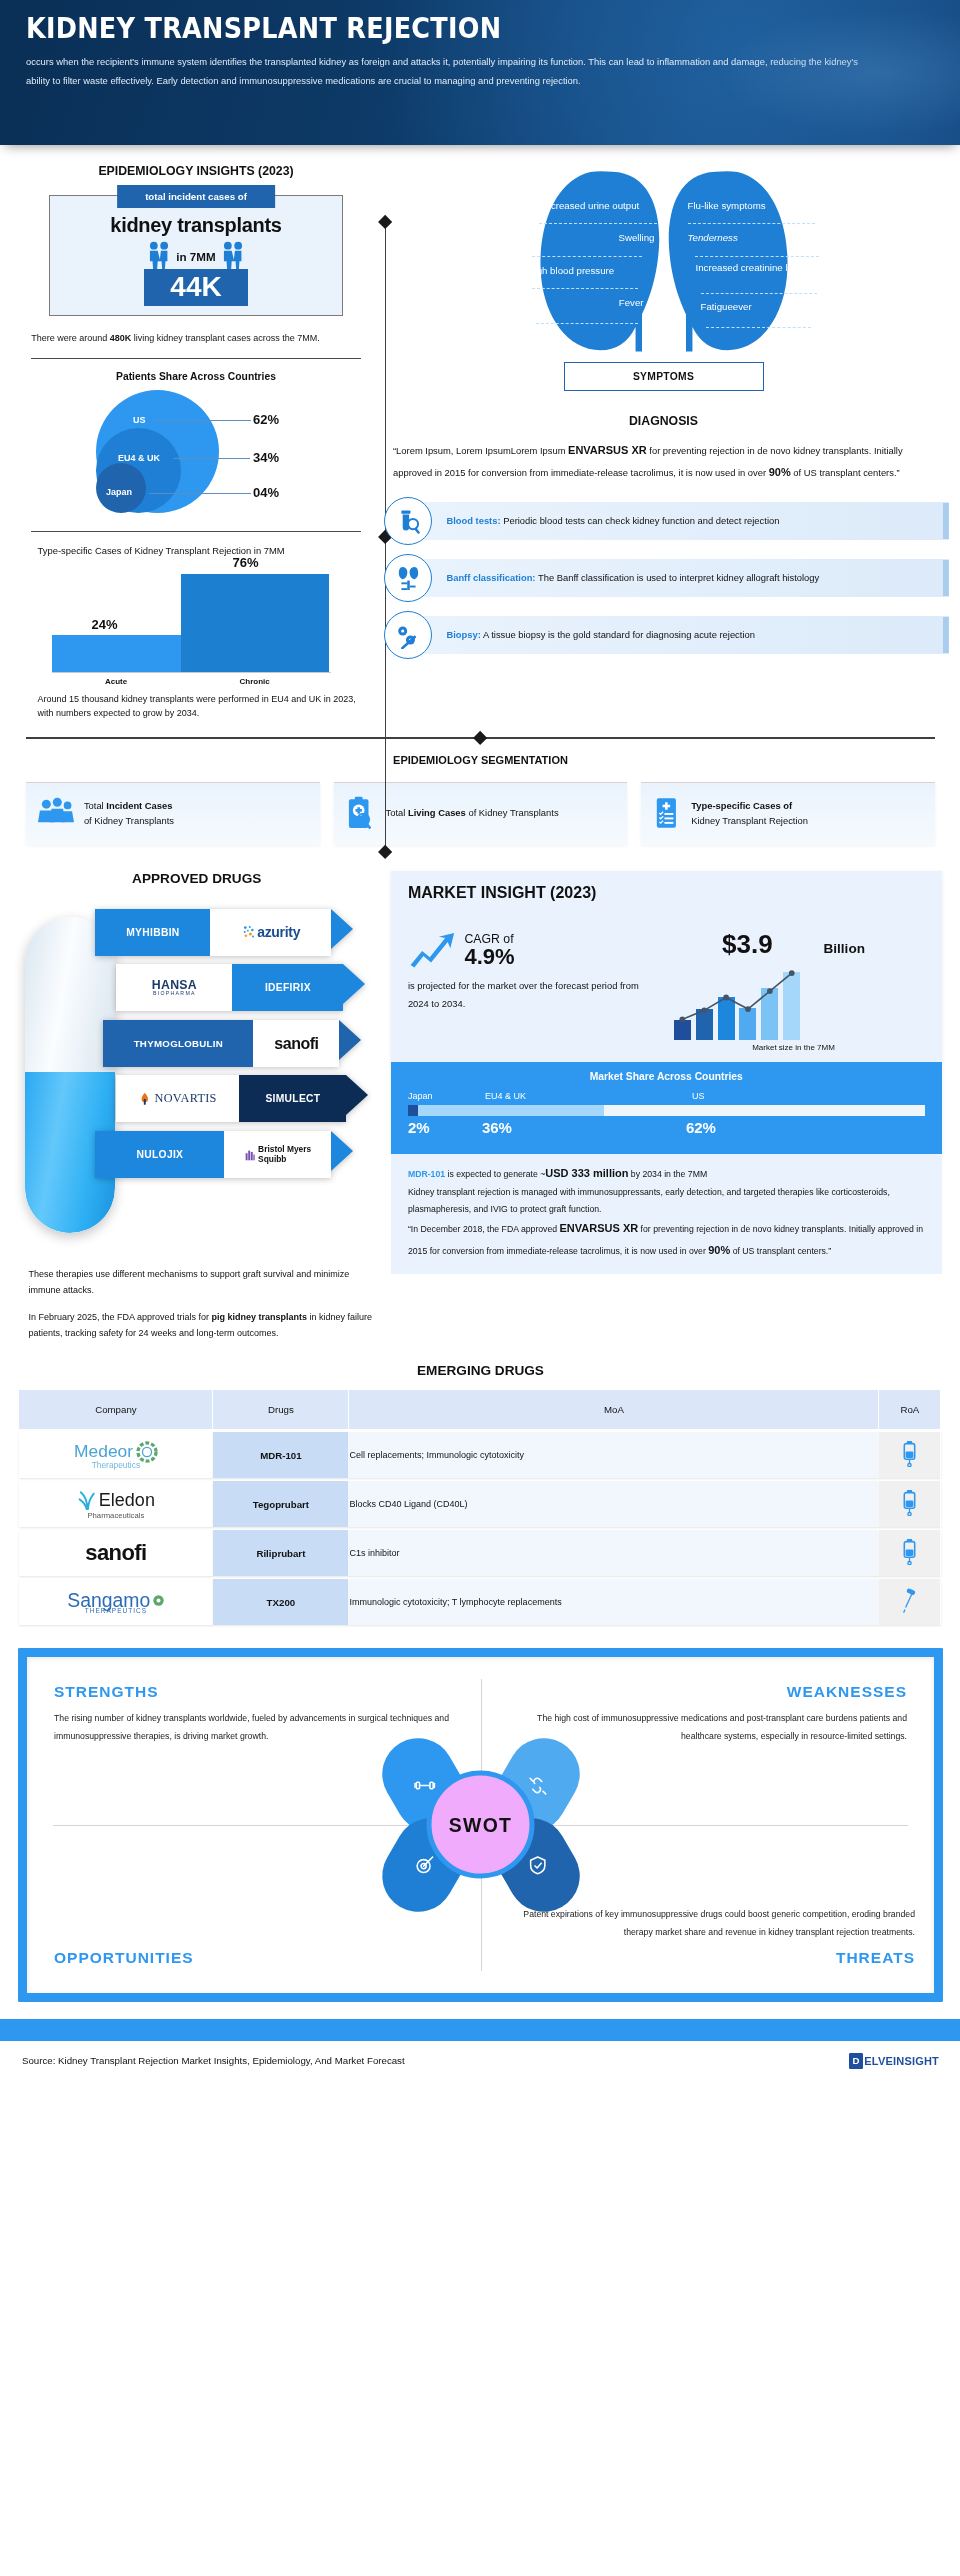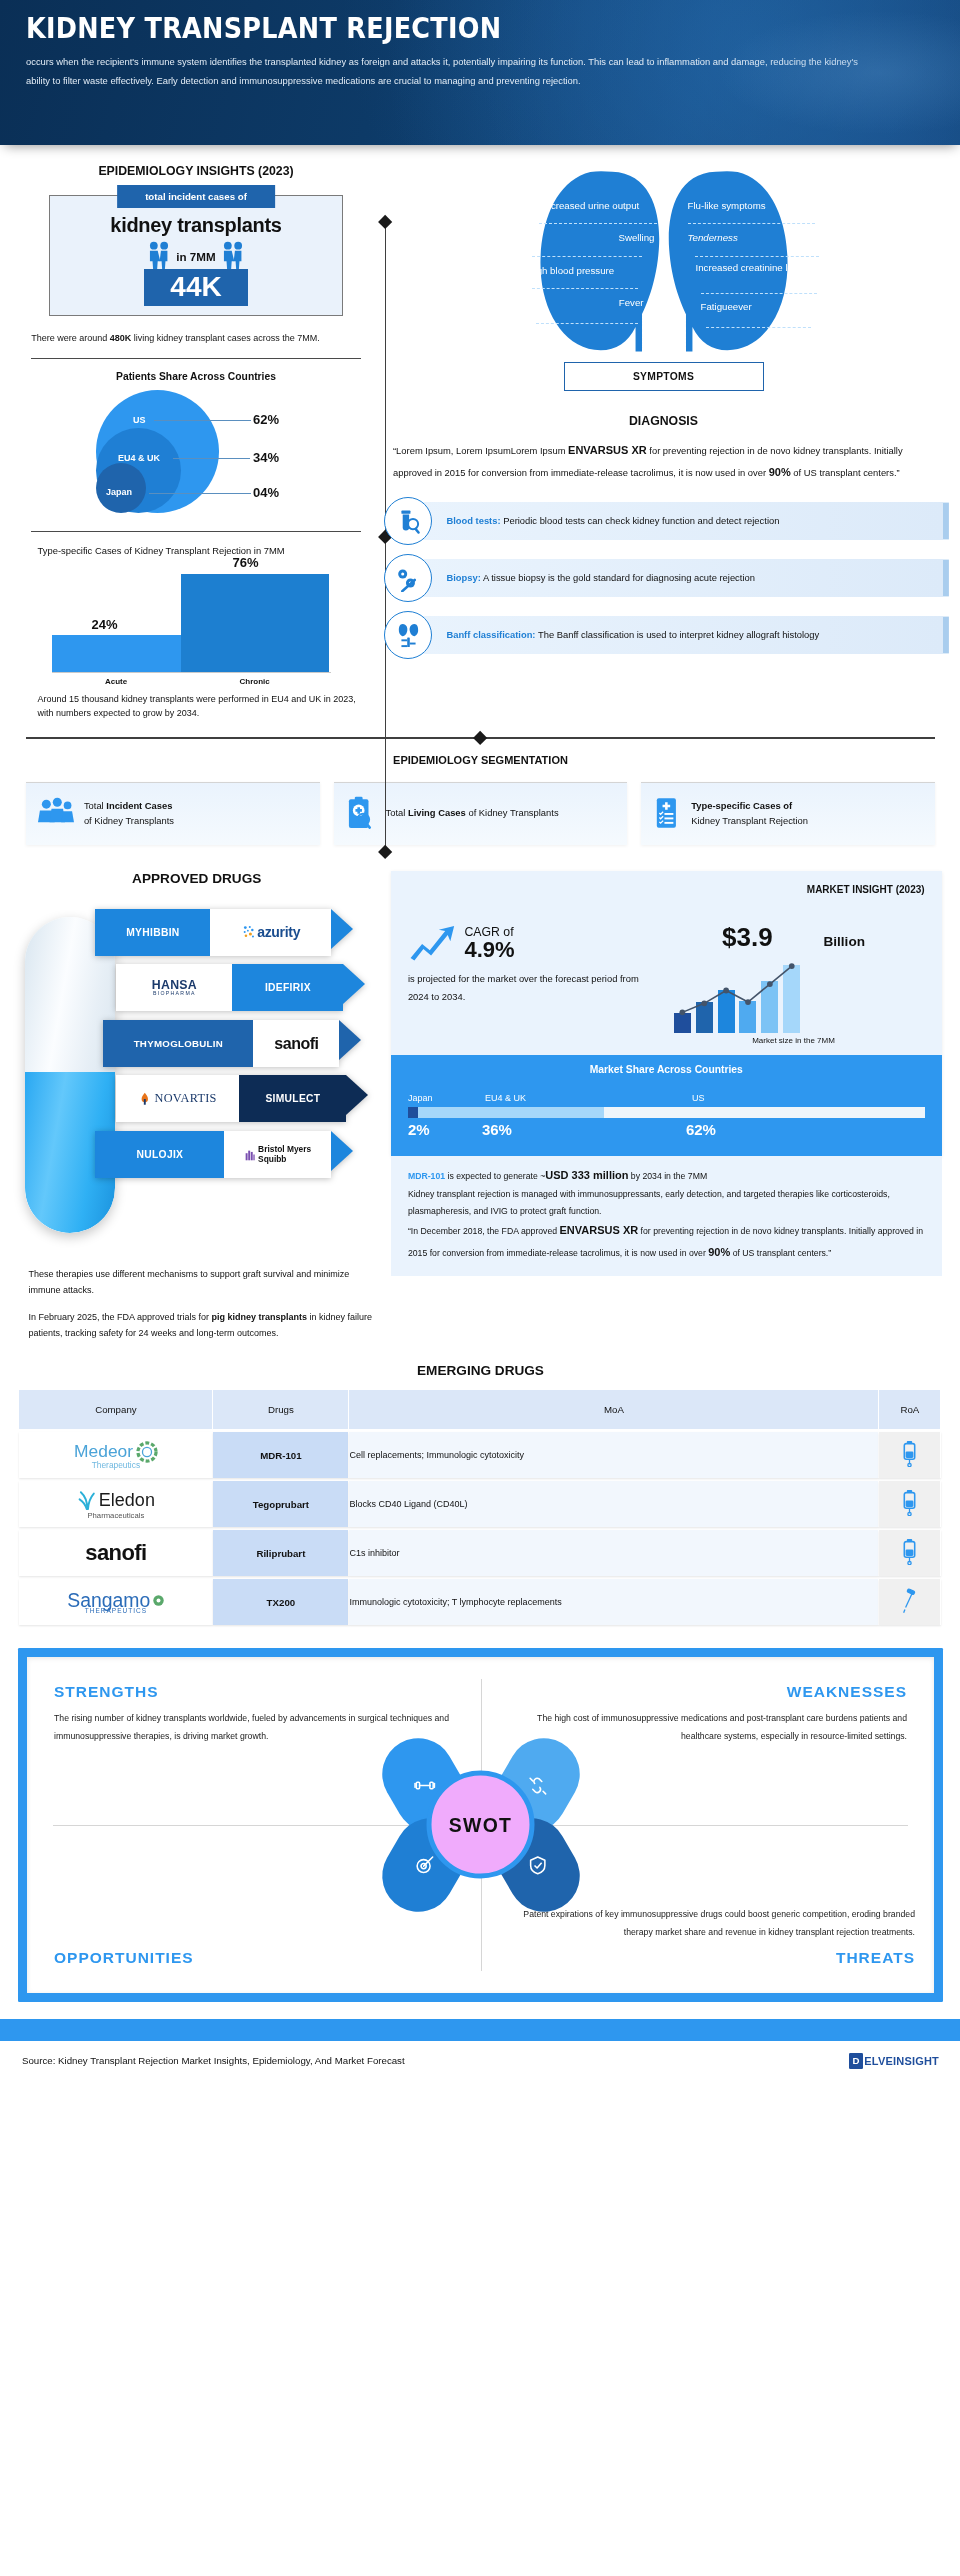--- a/index.html
+++ b/index.html
@@ -187,37 +187,37 @@
     padding: 0 9px; white-space: nowrap;
   }
   .ar-logo { background:#fff; padding: 0 7.7px; }
   .ar-tip { width: 0; height: 0; border-top: 20px solid transparent; border-bottom: 20px solid transparent; }
 
   .drug-note { font-size: 9px; line-height: 1.75; margin: 11.6px 0 0 9px; }
   .drug-note b { font-weight:700; }
 
   
   .mi-card { background: #eaf3fd; padding: 13px 17px 0 17px; box-shadow: 0 1.3px 3.9px rgba(0,0,0,0.08); }
-  .mi-title { font-size: 10px; font-weight: 700; text-align: right; margin-bottom: 13px; }
+  .mi-title { font-size: 16px; font-weight: 700; text-align: left; margin-bottom: 13px; }
   .mi-body { display: flex; gap: 6.5px; margin-top: 27px; }
   .mi-col-l { width: 48%; }
   .mi-col-r { flex: 1; }
   .cagr-row { display: flex; align-items: center; gap: 6.5px; }
   .cagr-txt .lbl { font-size: 12.3px; font-weight: 400; }
   .cagr-txt .val { font-size: 22px; font-weight: 700; line-height: 1; }
   .cagr-note { font-size: 9.4px; line-height: 1.9; margin-top: 6.5px; }
   .mi-amount { text-align:center; }
   .mi-amount .dollar { font-size: 26px; font-weight: 700; }
   .mi-amount .bn { font-size: 13.6px; font-weight: 700; padding-left: 48px; }
   .mini-chart { position: relative; height: 76px; margin-top: 3.9px; }
   .mc-bar { position: absolute; bottom: 0; width: 17px; }
   .mc-cap { text-align: center; font-size: 8px; margin-top: 3.2px; }
 
   .ms-band { background: #2e97ef; margin: 10.3px -17px 0 -17px; padding: 9px 17px 13px 17px; }
-  .ms-title { color:#fff; font-size: 10.3px; font-weight: 700; text-align: center; margin-bottom: 18px; }
+  .ms-title { color:#fff; font-size: 10.3px; font-weight: 700; text-align: center; margin-bottom: 9px; }
   .ms-labels { position: relative; height: 13px; color:#fff; font-size: 9px; }
   .ms-labels span { position: absolute; }
   .ms-bar { display: flex; height: 11px; margin-top: 1.3px; }
   .ms-vals { position: relative; height: 22px; color:#fff; font-weight:700; font-size: 15px; margin-top: 2.6px;}
   .ms-vals span { position: absolute; }
 
   .mi-para { background:#eaf3fd; padding: 9px 17px 13px 17px; font-size: 8.7px; line-height: 1.95; }
   .mi-para .blue { color:#2e97ef; font-weight:700; }
   .mi-para .bgb { font-size: 11px; font-weight: 700; }
 
@@ -420,48 +420,48 @@
           </div>
           <div class="diag-body">
             <b>Blood tests:</b><span> Periodic blood tests can check kidney function and detect rejection</span>
           </div>
         </div>
 
         <div class="diag-card">
           <div class="diag-icon">
             <svg width="27" height="27" viewBox="0 0 42 42">
                 <g fill="#1f7fd4">
-              <circle cx="12" cy="14" r="7"></circle>
-                  <circle cx="12" cy="14" r="2.4" fill="#fff"></circle>
-              <circle cx="24" cy="28" r="7"></circle>
-                  <circle cx="24" cy="28" r="2.4" fill="#fff"></circle>
-              <rect x="6" y="30" width="30" height="4" rx="2" transform="rotate(-42 21 32)"></rect>
-            </g>
-              </svg>
-          </div>
-          <div class="diag-body">
-            <b>Biopsy:</b><span> A tissue biopsy is the gold standard for diagnosing acute rejection</span>
-          </div>
-        </div>
-
-        <div class="diag-card">
-          <div class="diag-icon">
-            <svg width="27" height="27" viewBox="0 0 42 42">
-                <g fill="#1f7fd4">
               <path d="M12 3c6 0 8 6 7 11-1 5-4 8-7 8s-6-4-6-9S7 3 12 3z"></path>
               <path d="M30 3c-6 0-8 6-7 11 1 5 4 8 7 8s6-4 6-9S35 3 30 3z"></path>
               <rect x="19" y="24" width="4" height="15" rx="1"></rect>
               <rect x="10" y="27" width="9" height="3"></rect>
                   <rect x="23" y="32" width="9" height="3"></rect>
               <rect x="10" y="36" width="9" height="3"></rect>
             </g>
               </svg>
           </div>
           <div class="diag-body">
             <b>Banff classification:</b><span> The Banff classification is used to interpret kidney allograft histology</span>
+          </div>
+        </div>
+
+        <div class="diag-card">
+          <div class="diag-icon">
+            <svg width="27" height="27" viewBox="0 0 42 42">
+                <g fill="#1f7fd4">
+              <circle cx="12" cy="14" r="7"></circle>
+                  <circle cx="12" cy="14" r="2.4" fill="#fff"></circle>
+              <circle cx="24" cy="28" r="7"></circle>
+                  <circle cx="24" cy="28" r="2.4" fill="#fff"></circle>
+              <rect x="6" y="30" width="30" height="4" rx="2" transform="rotate(-42 21 32)"></rect>
+            </g>
+              </svg>
+          </div>
+          <div class="diag-body">
+            <b>Biopsy:</b><span> A tissue biopsy is the gold standard for diagnosing acute rejection</span>
           </div>
         </div>
 
       </div>
     </div>
   </div>
 
   <div class="seg-sep">
     <div class="seg-dia"></div>
   </div>

